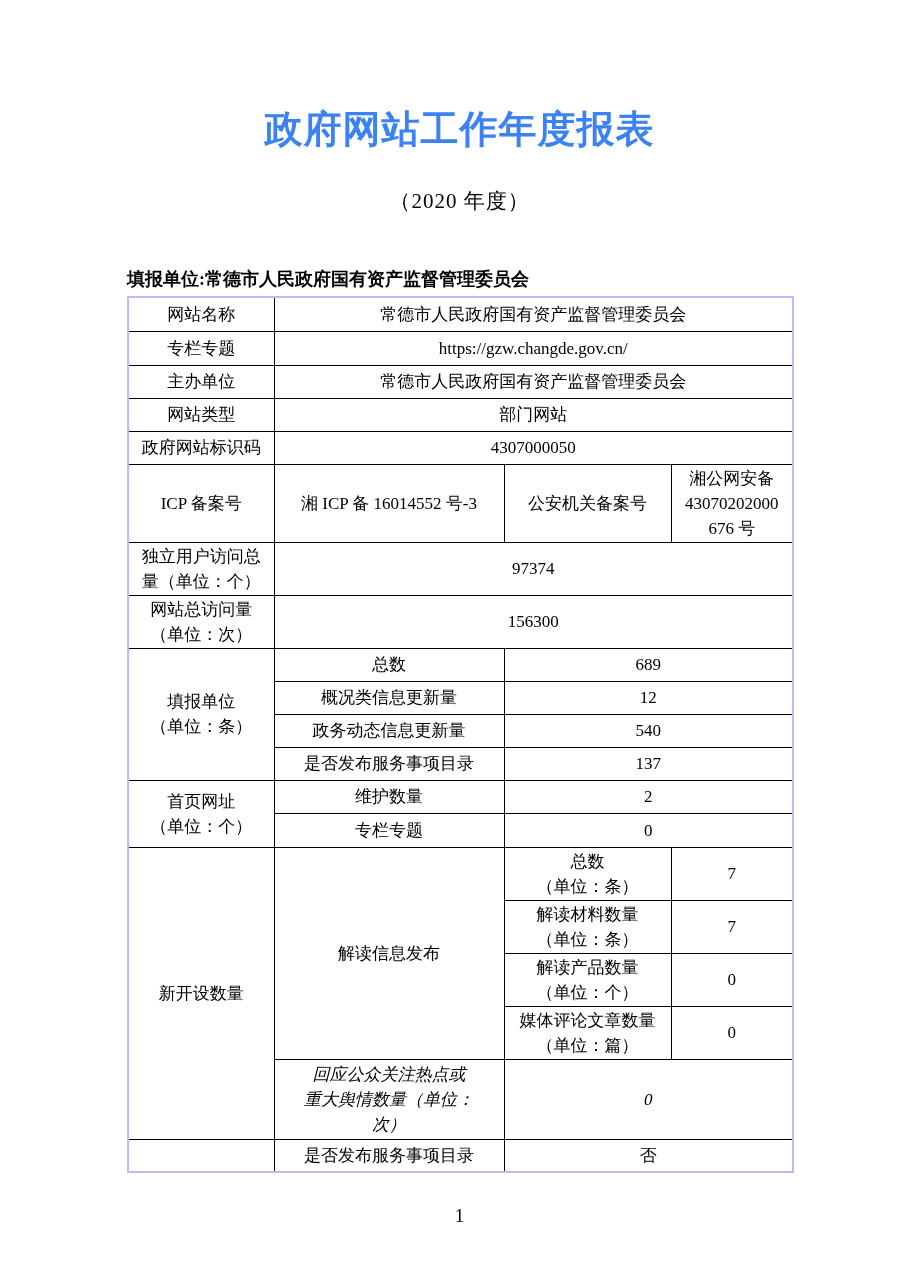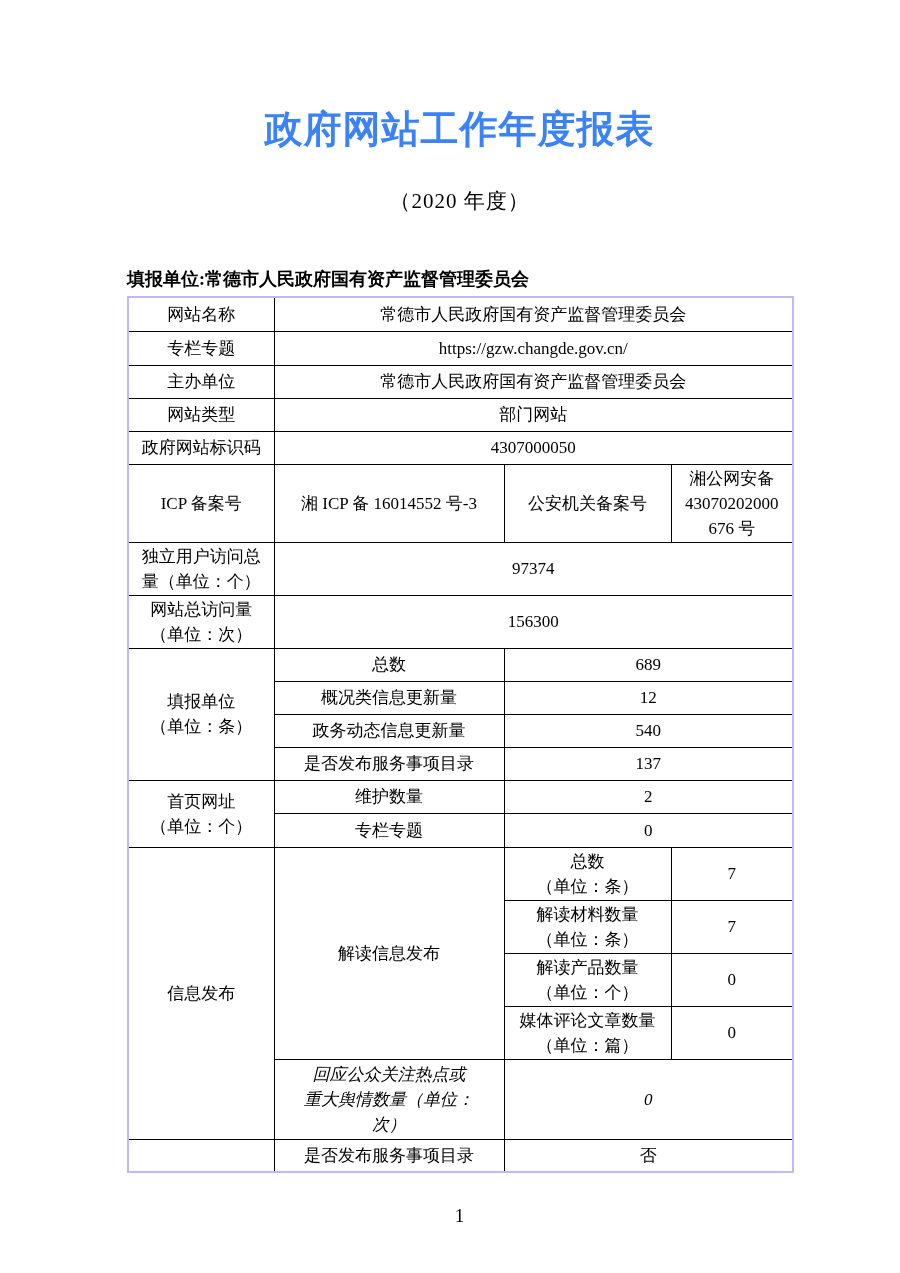--- a/index.html
+++ b/index.html
@@ -162,21 +162,21 @@
 （单位：个）</td>
       <td>维护数量</td>
       <td colspan="2">2</td>
     </tr>
     <tr class="h34">
       <td>专栏专题</td>
       <td colspan="2">0</td>
     </tr>
 
     <tr class="h50">
-      <td rowspan="5">信息发布</td>
+      <td rowspan="5">新开设数量</td>
       <td rowspan="4">解读信息发布</td>
       <td>总数
 （单位：条）</td>
       <td>7</td>
     </tr>
     <tr class="h50">
       <td>解读材料数量
 （单位：条）</td>
       <td>7</td>
     </tr>

